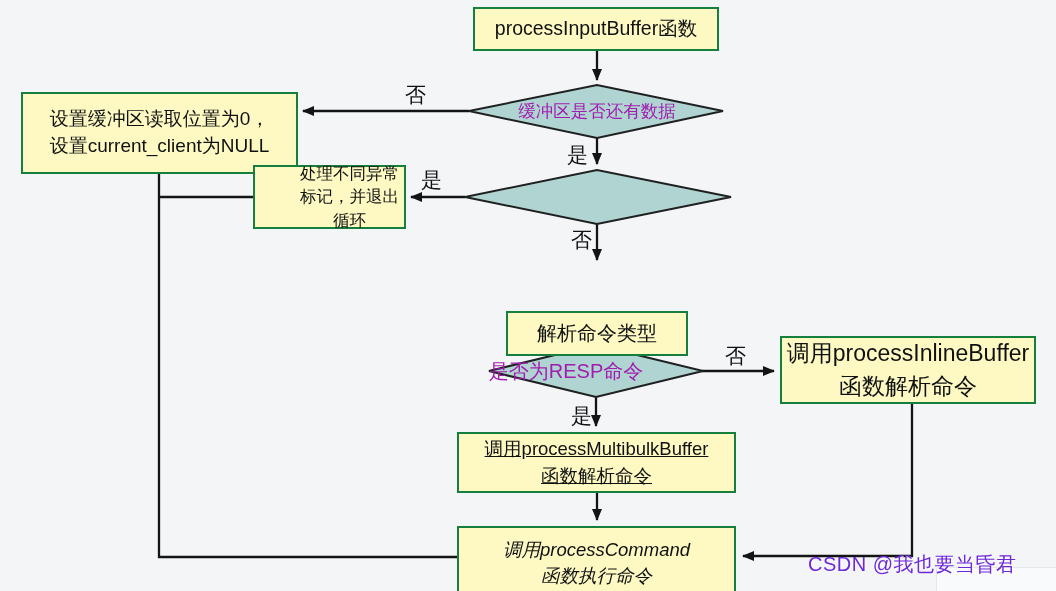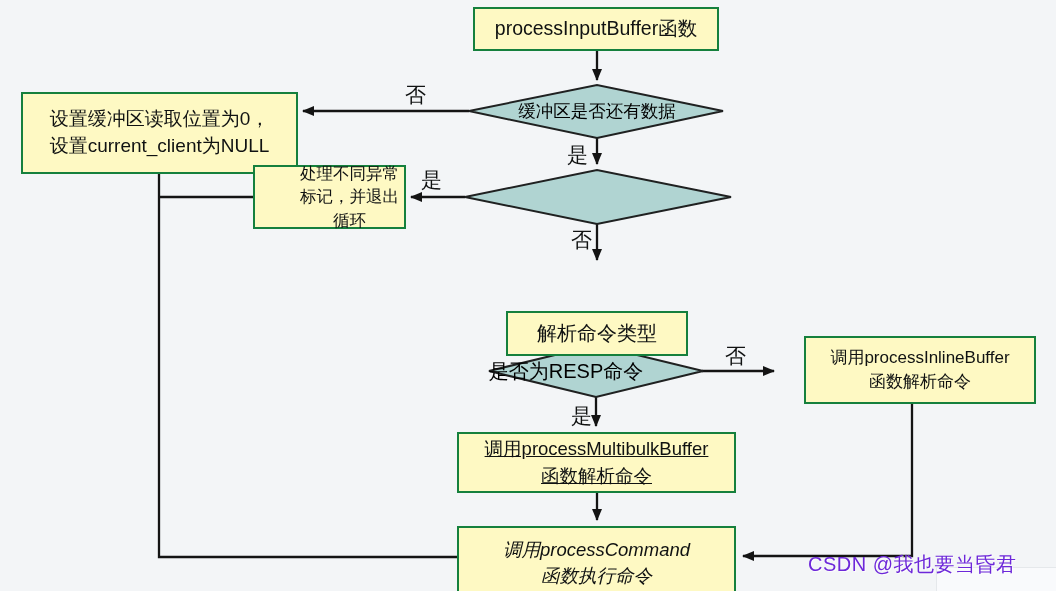--- a/index.html
+++ b/index.html
@@ -20,21 +20,21 @@
     box-sizing:border-box;
     display:flex;align-items:center;justify-content:center;
     text-align:center;
     color:#101212;
     white-space:pre-line;
     line-height:1.42;
   }
   .dtext{
     position:absolute;
     display:flex;align-items:center;justify-content:center;
-    text-align:center;color:#000000;
+    text-align:center;color:#a21caf;
   }
   .edge-label{
     position:absolute;
     color:#101212;
     font-size:21px;
   }
   .watermark-panel{
     position:absolute;left:936px;top:567px;width:120px;height:24px;
     background:#fbfcfe;opacity:.85;
     border-top:1px solid #e3e6e9;border-left:1px solid #e3e6e9;
@@ -80,21 +80,21 @@
   <div class="node" style="left:473px;top:7px;width:246px;height:44px;font-size:19.5px;">processInputBuffer函数</div>
 
   <div class="node" style="left:21px;top:75px;width:277px;height:82px;font-size:19px;margin-top:17px;">设置缓冲区读取位置为0，
 设置current_client为NULL</div>
 
   <div class="node" style="left:253px;top:165px;width:153px;height:64px;font-size:16.5px;padding-left:40px;">处理不同异常
 标记，并退出循环</div>
 
   <div class="node" style="left:506px;top:266px;width:182px;height:45px;font-size:20px;margin-top:45px;">解析命令类型</div>
 
-  <div class="node" style="left:780px;top:336px;width:232px;height:68px;font-size:17px;margin-left:24px;">调用processInlineBuffer
+  <div class="node" style="left:780px;top:336px;width:256px;height:68px;font-size:23px;">调用processInlineBuffer
 函数解析命令</div>
 
   <div class="node" style="left:457px;top:432px;width:279px;height:61px;font-size:18.5px;text-decoration:underline;">调用processMultibulkBuffer
 函数解析命令</div>
 
   <div class="node" style="left:457px;top:526px;width:279px;height:74px;font-size:18.5px;font-style:italic;">调用processCommand
 函数执行命令</div>
 
   <div class="dtext" style="left:487px;top:99px;width:220px;height:24px;font-size:17.5px;">缓冲区是否还有数据</div>
 

